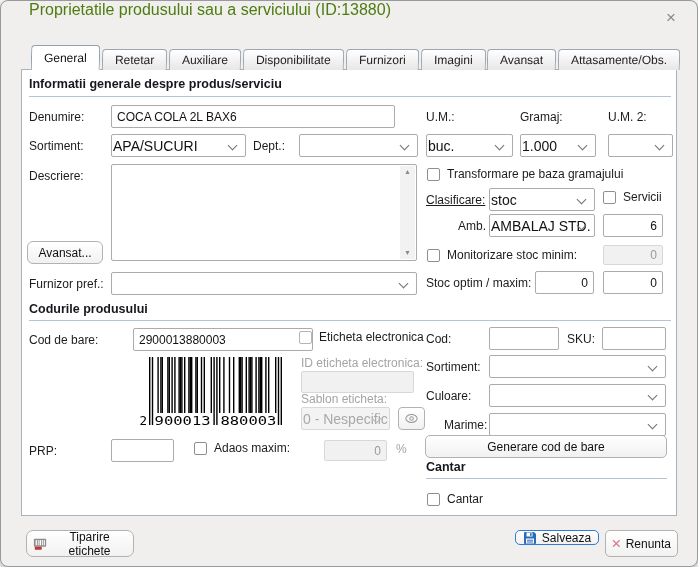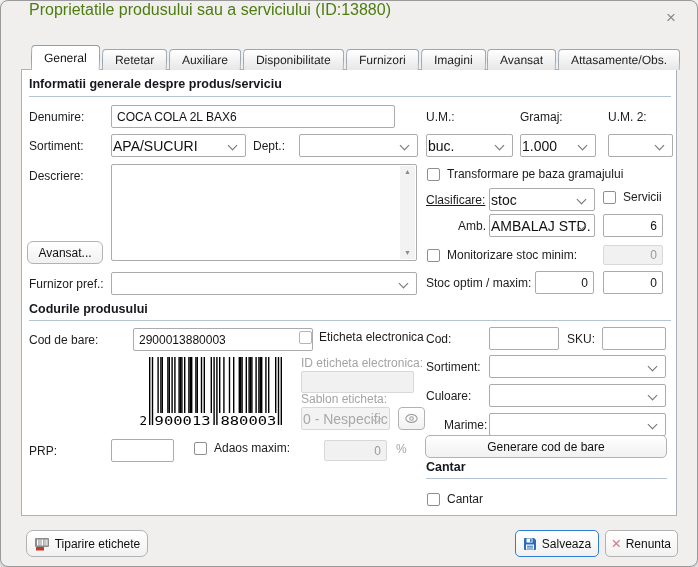--- a/index.html
+++ b/index.html
@@ -226,33 +226,33 @@
   <input class="inp num dis" style="left: 323px; top: 439px; width: 63px; height: 21px;" value="0">
   <div class="lbl pct" style="left:395px;top:441px;">%</div>
 
   <button class="btn" style="left:424px;top:434px;width:242px;height:23px;border-radius:5px;">Generare cod de bare</button>
 
   <div class="hdr" style="left:425px;top:459px;">Cantar</div>
   <div class="hline" style="left:425px;top:477px;width:241px;"></div>
   <span class="cb" style="left:426px;top:492px;"></span>
   <div class="lbl" style="left:446px;top:491px;">Cantar</div>
 
-  <button class="btn" style="left:25px;top:529px;width:122px;height:27px;border-radius:7px;">
+  <button class="btn" style="left:25px;top:529px;width:108px;height:27px;border-radius:7px;">
     <svg width="16" height="14" viewBox="0 0 16 14">
         <rect x="1" y="1" width="14" height="9" rx="1" fill="#8c8c8c"></rect>
         <rect x="3" y="2.5" width="1.4" height="6" fill="#fff"></rect>
         <rect x="5.5" y="2.5" width="1" height="6" fill="#fff"></rect>
         <rect x="7.5" y="2.5" width="1.8" height="6" fill="#fff"></rect>
         <rect x="10.5" y="2.5" width="1" height="6" fill="#fff"></rect>
         <rect x="12.3" y="2.5" width="1.2" height="6" fill="#fff"></rect>
         <rect x="2" y="10" width="8" height="3.5" rx="0.5" fill="#c0392b"></rect>
       </svg>
     <span>Tiparire etichete</span>
   </button>
-  <button class="btn primary" style="left:514px;top:529px;width:84px;height:27px;border-radius:5px;">
+  <button class="btn primary" style="left:514px;top:529px;width:84px;height:15px;border-radius:5px;">
     <svg width="14" height="14" viewBox="0 0 14 14">
         <path d="M1 2 a1 1 0 0 1 1-1 h9 l2 2 v9 a1 1 0 0 1 -1 1 h-10 a1 1 0 0 1 -1-1 z" fill="#2b6cb8"></path>
         <rect x="3.5" y="1.5" width="6" height="4" fill="#fff"></rect>
         <rect x="7" y="2.2" width="1.6" height="2.6" fill="#2b6cb8"></rect>
         <rect x="3" y="7.5" width="8" height="5" fill="#fff"></rect>
         <rect x="4" y="8.7" width="6" height="1" fill="#2b6cb8"></rect>
         <rect x="4" y="10.5" width="6" height="1" fill="#2b6cb8"></rect>
       </svg>
     <span>Salveaza</span>
   </button>

